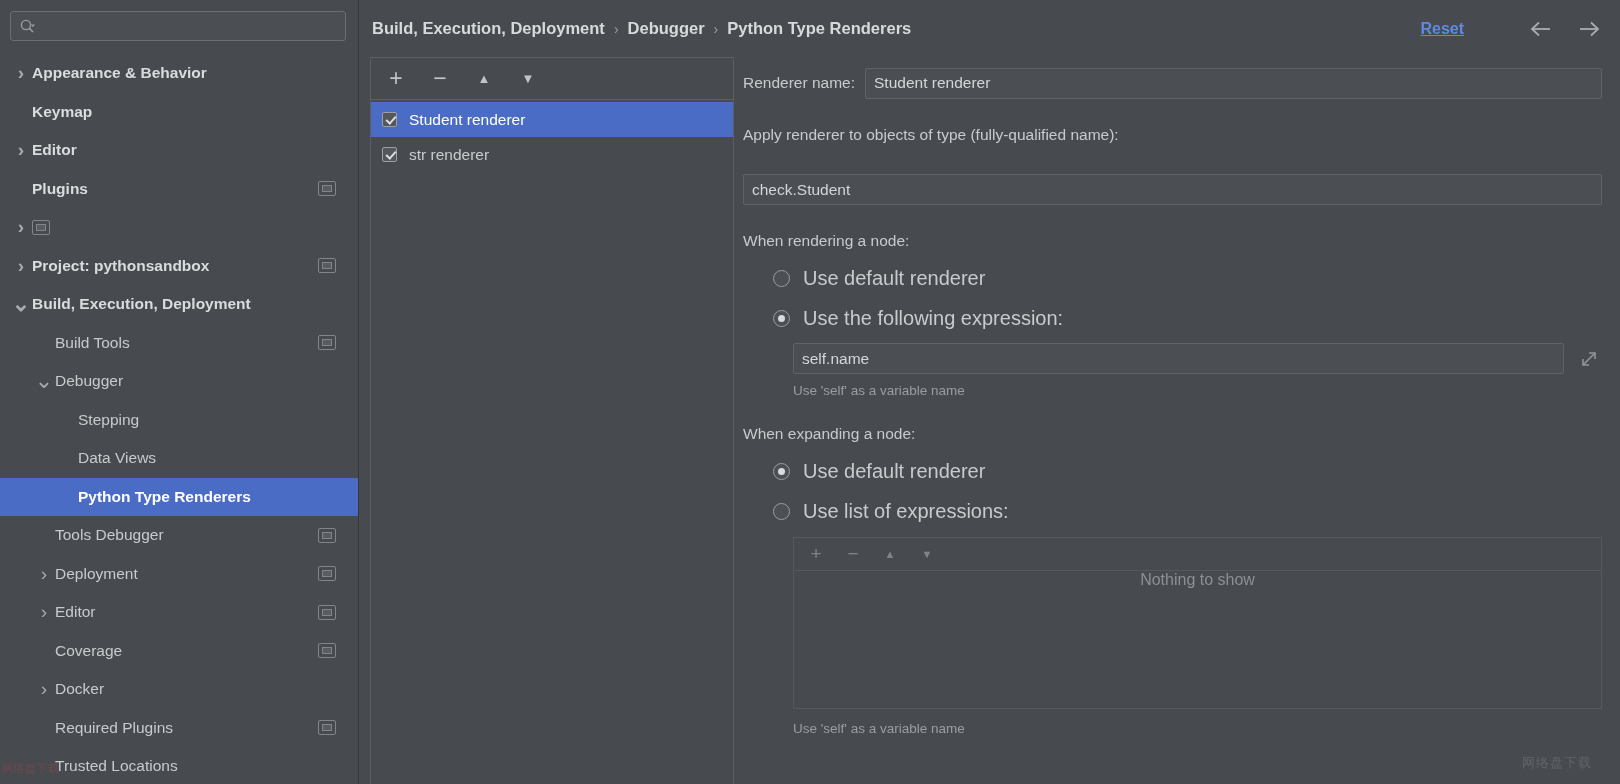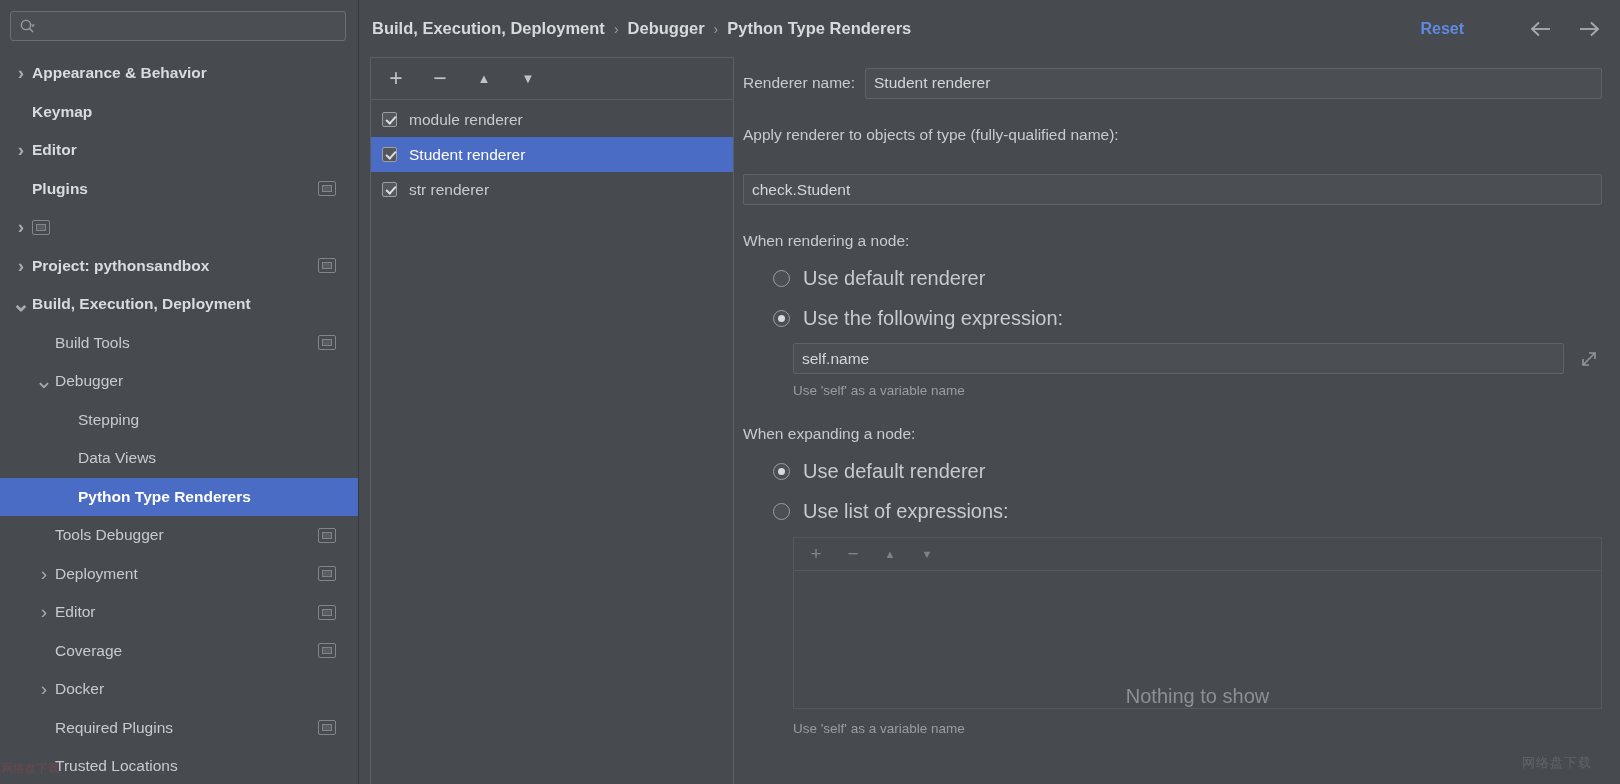--- a/index.html
+++ b/index.html
@@ -163,20 +163,21 @@
     font-weight: normal;
     font-size: 14px;
   }
   .header-spacer { flex: 1; }
   .reset-link {
     color: #5f8ae0;
     font-size: 16px;
     font-weight: bold;
     cursor: pointer;
     margin-right: 42px;
+    text-decoration: underline;
   }
   .nav-arrow {
     color: #a9acaf;
     font-size: 22px;
     margin-left: 22px;
     cursor: pointer;
     line-height: 1;
     display: flex;
     align-items: center;
   }
@@ -351,24 +352,24 @@
     width: 22px; height: 22px;
     display: flex;
     align-items: center;
     justify-content: center;
     color: #808488;
     cursor: pointer;
   }
   .ep-body {
     height: 137px;
     display: flex;
-    align-items: flex-end;
+    align-items: flex-start;
     justify-content: center;
     color: #8d9093;
-    font-size: 20px;
+    font-size: 16px;
   }
 
   .hint2 {
     font-size: 13.5px;
     color: #9a9da0;
     padding-left: 50px;
     margin-top: 12px;
   }
 
   .wm-right {
@@ -522,24 +523,20 @@
     <div class="body-row">
 
       <div class="renderer-panel">
         <div class="rp-toolbar" id="rp-toolbar">
             <span class="tb-btn" style="font-size: 23px;">+</span>
             <span class="tb-btn" style="font-size: 23px;">−</span>
             <span class="tb-btn" style="font-size: 13px;">▲</span>
             <span class="tb-btn" style="font-size: 13px;">▼</span>
           </div>
         <div class="rp-list" id="rp-list">
-            <div class="rp-row">
-              <span class="cb checked"></span>
-              <span>module renderer</span>
-            </div>
             <div class="rp-row selected">
               <span class="cb checked"></span>
               <span>Student renderer</span>
             </div>
             <div class="rp-row">
               <span class="cb checked"></span>
               <span>str renderer</span>
             </div>
           </div>
       </div>

